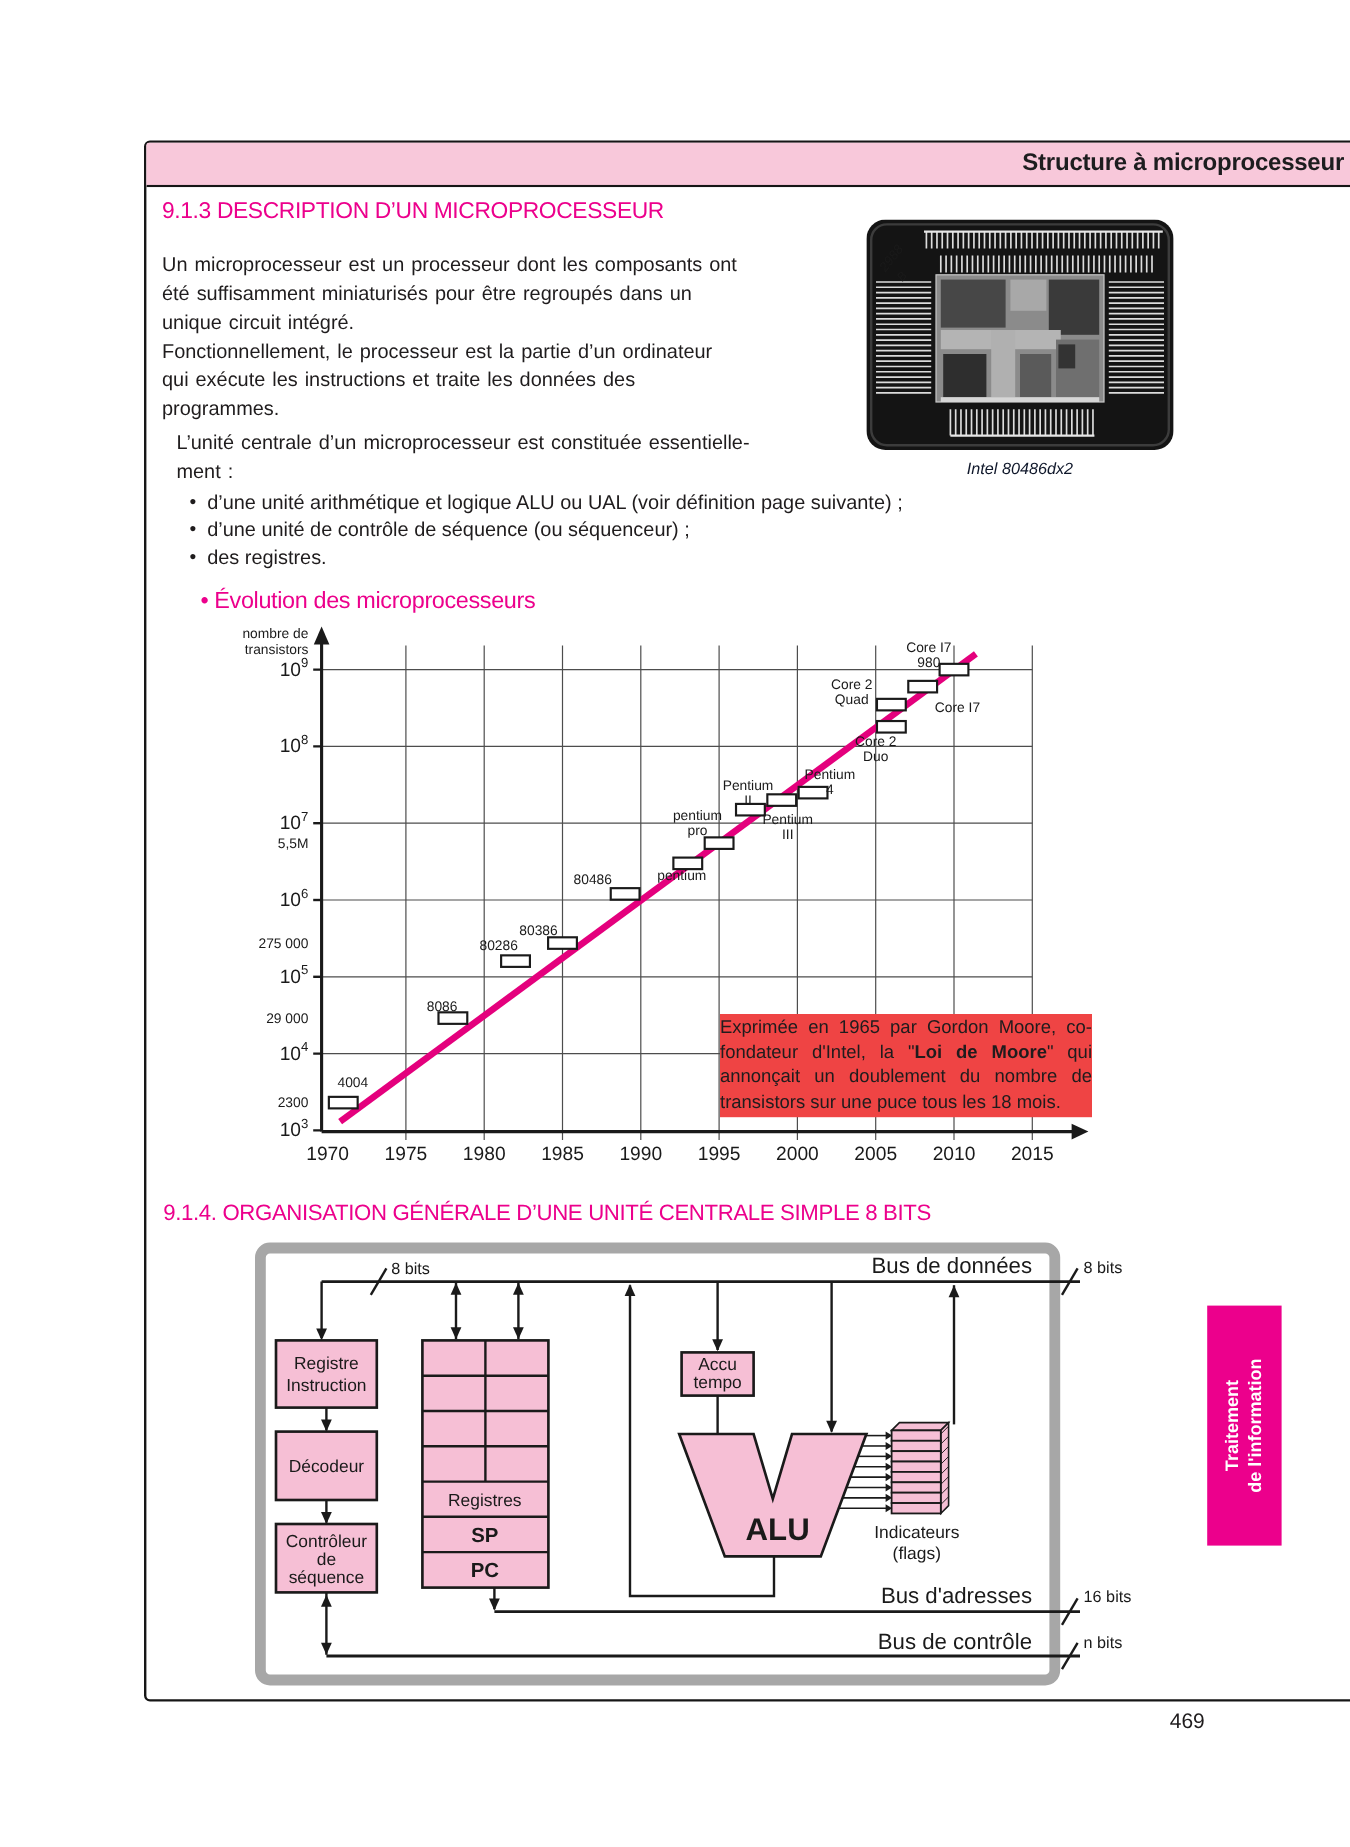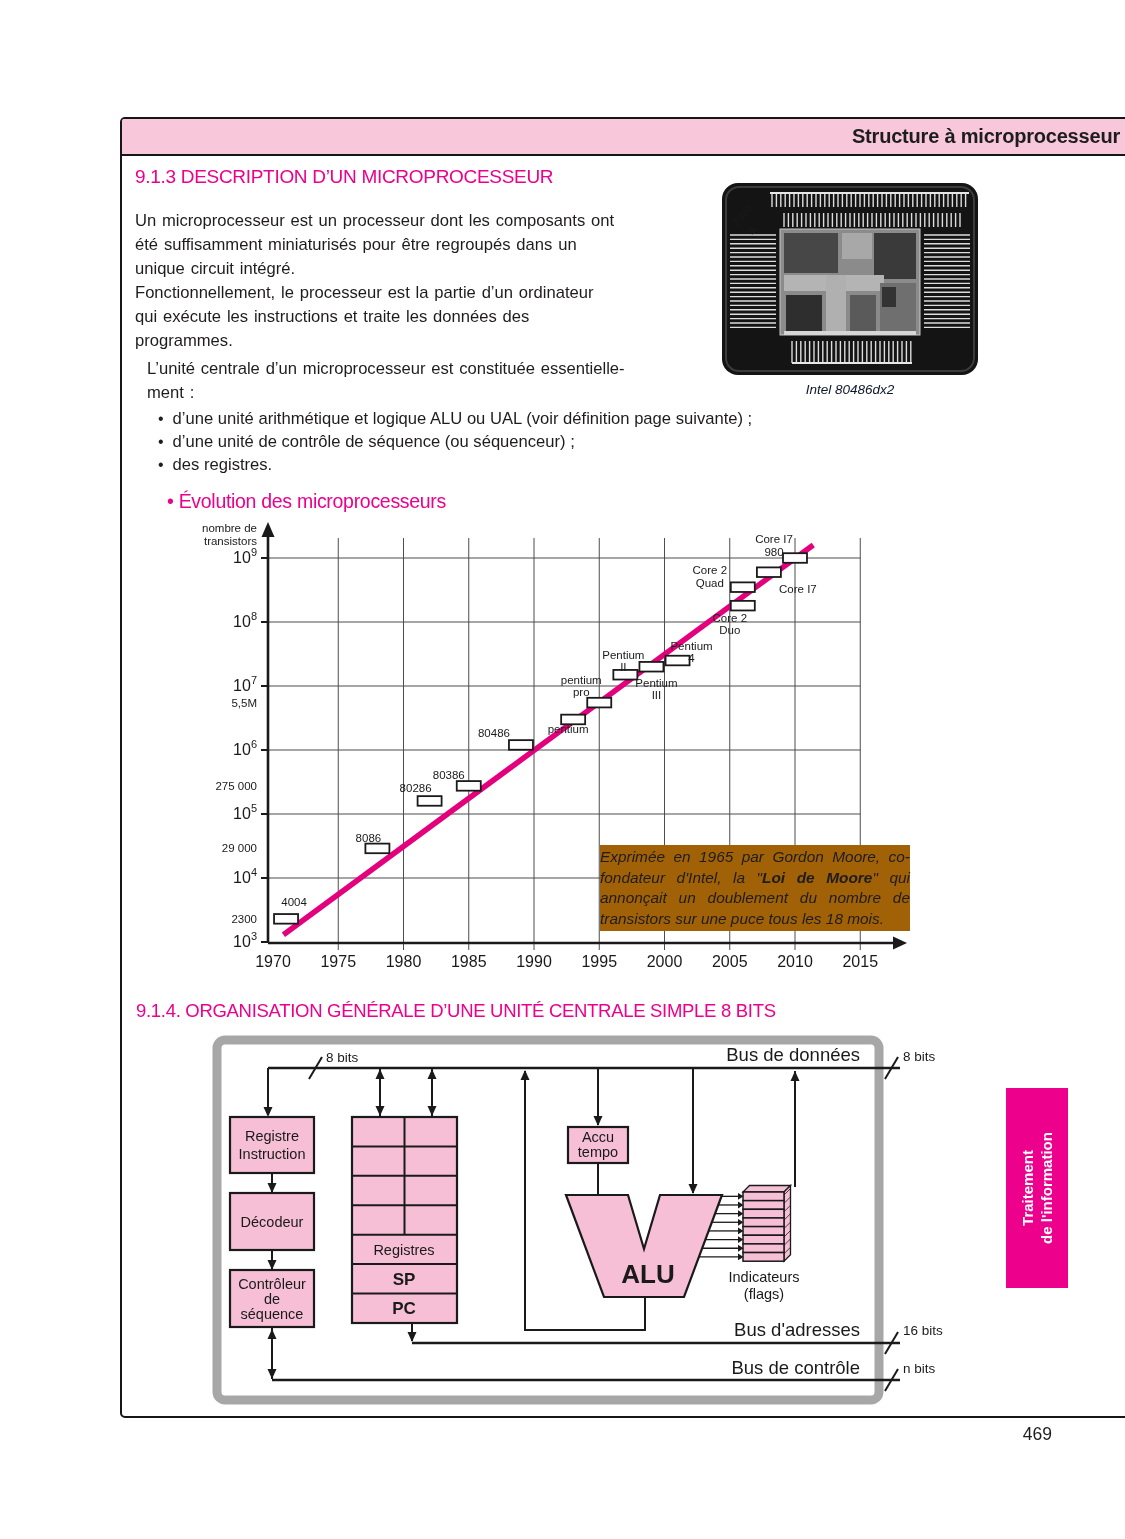--- a/index.html
+++ b/index.html
@@ -32,34 +32,34 @@
   .textblock{position:absolute;left:13px;top:90px;width:582px;}
   .para{white-space:pre-line;font-size:16.6px;line-height:24px;margin:0;word-spacing:1.2px;}
   .para.p3{margin-top:4px;margin-left:12px;}
   .bullets{position:absolute;left:36px;top:288px;list-style:none;margin:0;padding:0;}
   .bullets li{display:flex;gap:9px;font-size:16.6px;line-height:23px;white-space:nowrap;}
   .bullets .dot{font-size:16px;}
   .chip-wrap{position:absolute;left:600px;top:64px;width:256px;}
   .chip-caption{width:256px;text-align:center;font-style:italic;font-size:13.5px;margin-top:3px;color:#0f172a;}
   .chart-wrap{position:absolute;left:73px;top:399px;width:722px;height:469px;}
   .moore{
-    position:absolute;left:478px;top:726px;width:310px;background:#a16207;
-    font-size:15.4px;line-height:20.6px;text-align:justify;padding:2px 0;font-style:italic;
+    position:absolute;left:478px;top:726px;width:310px;background:#ef4444;
+    font-size:15.4px;line-height:20.6px;text-align:justify;padding:2px 0;
   }
   .diagram-wrap{position:absolute;left:90px;top:916px;width:748px;height:372px;}
   svg text{font-family:"Liberation Sans",sans-serif;fill:#1a1a1a;}
   .side-tab{
     position:absolute;left:1006px;top:1088px;width:62px;height:200px;background:var(--magenta);
     display:flex;align-items:center;justify-content:center;overflow:visible;
   }
   .side-tab .rot{
     transform:rotate(-90deg);white-space:nowrap;color:#fff;font-weight:bold;
     font-size:15px;line-height:19px;text-align:center;
   }
-  .page-num{position:absolute;left:978px;top:1424px;width:74px;text-align:right;font-size:17.5px;}
+  .page-num{position:absolute;left:930px;top:1424px;width:74px;text-align:right;font-size:17.5px;}
   
   .w{stroke:#1a1a1a;stroke-width:2.4;fill:none;}
   .s{stroke:#1a1a1a;stroke-width:2;fill:none;}
   .thin{stroke:#1a1a1a;stroke-width:2;fill:none;}
   .gbox{fill:none;stroke:var(--graybox);stroke-width:9;}
   .box{fill:var(--pink);stroke:#1a1a1a;stroke-width:2.2;}
   .ah{fill:#1a1a1a;stroke:none;}
   .t14{font-size:14.5px;}
   .tb17{font-size:17px;font-weight:bold;}
   .t13{font-size:13.5px;}

